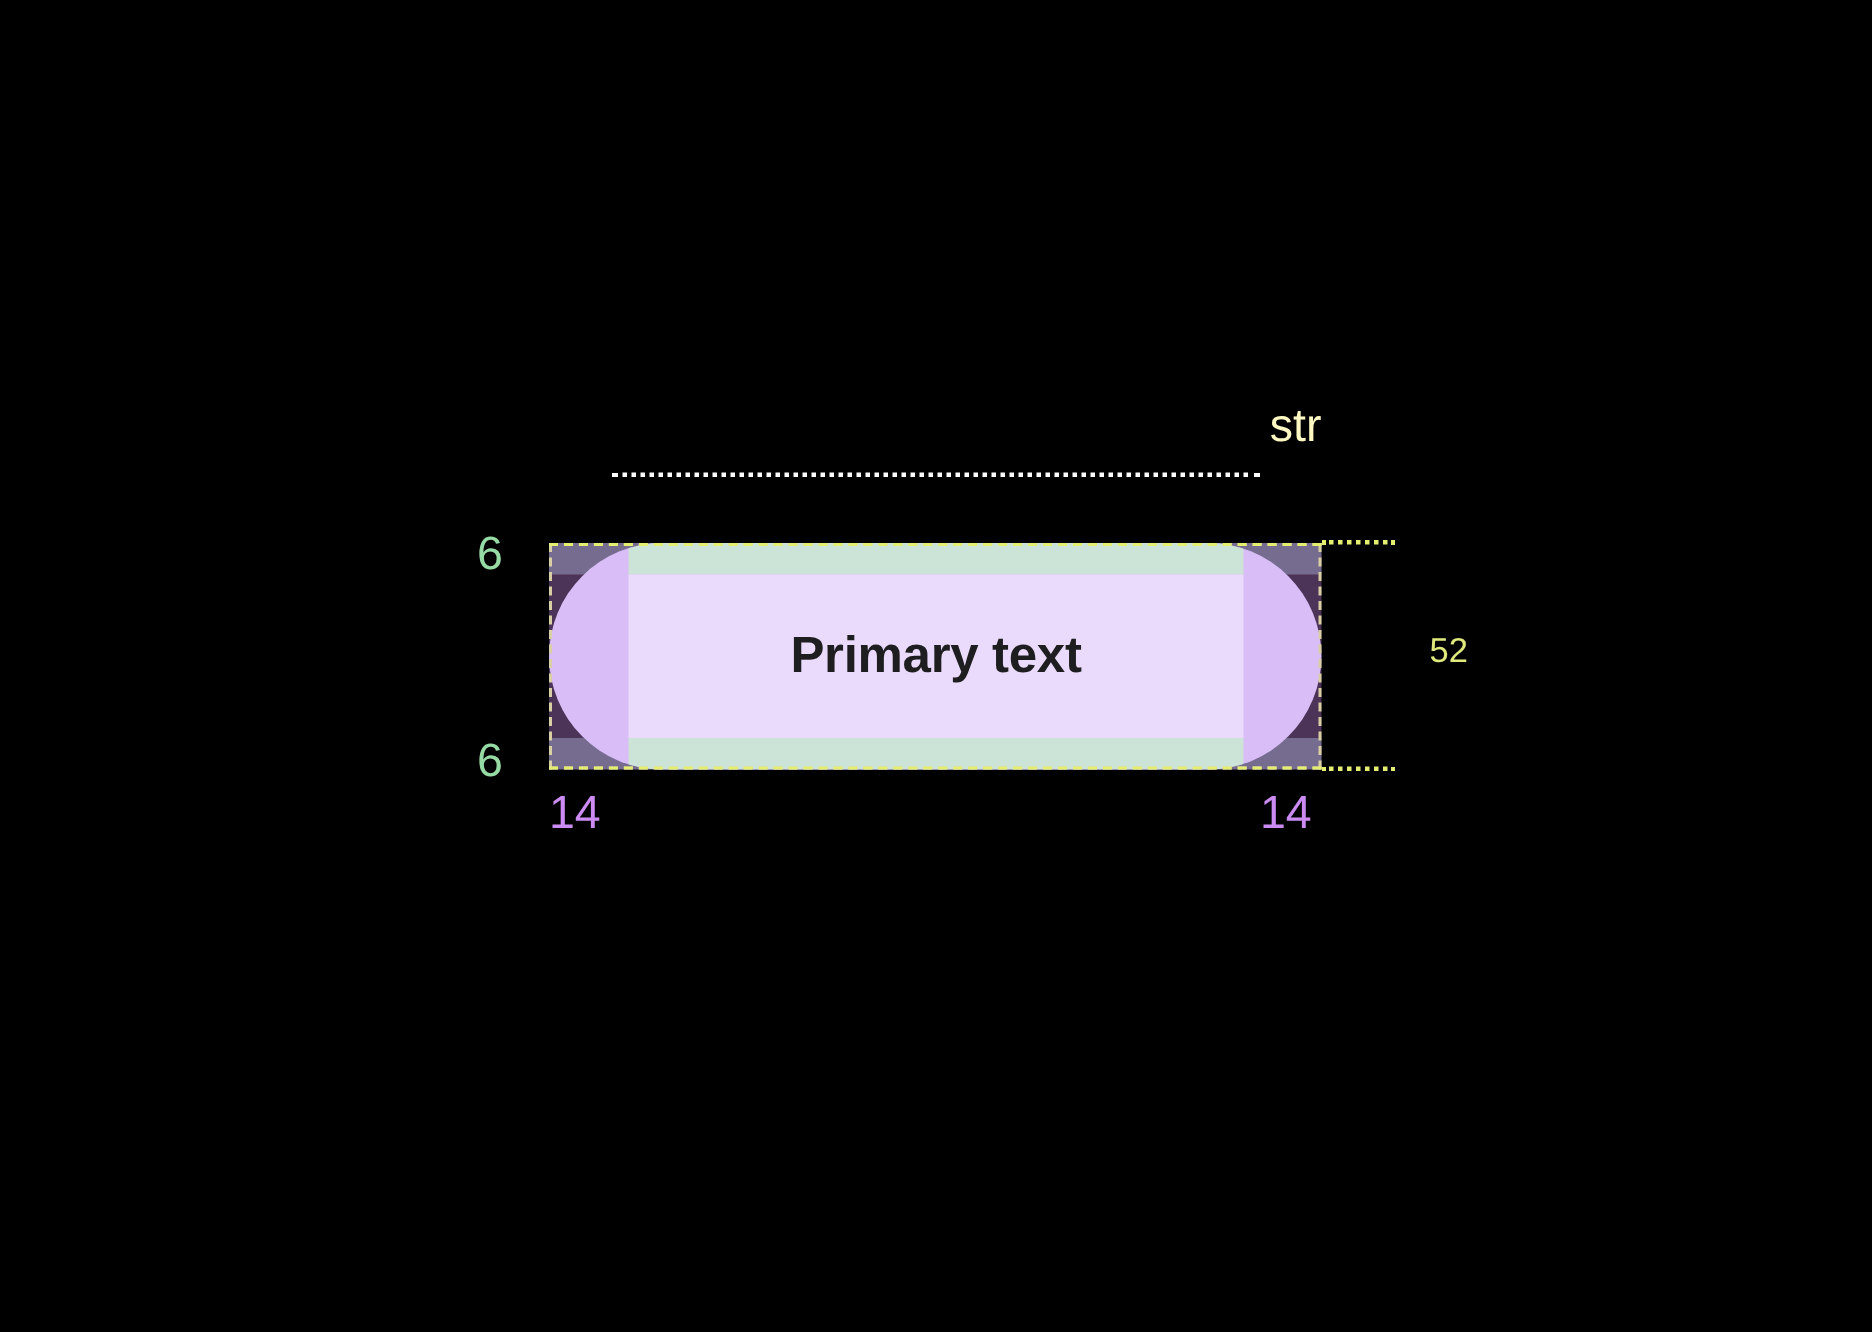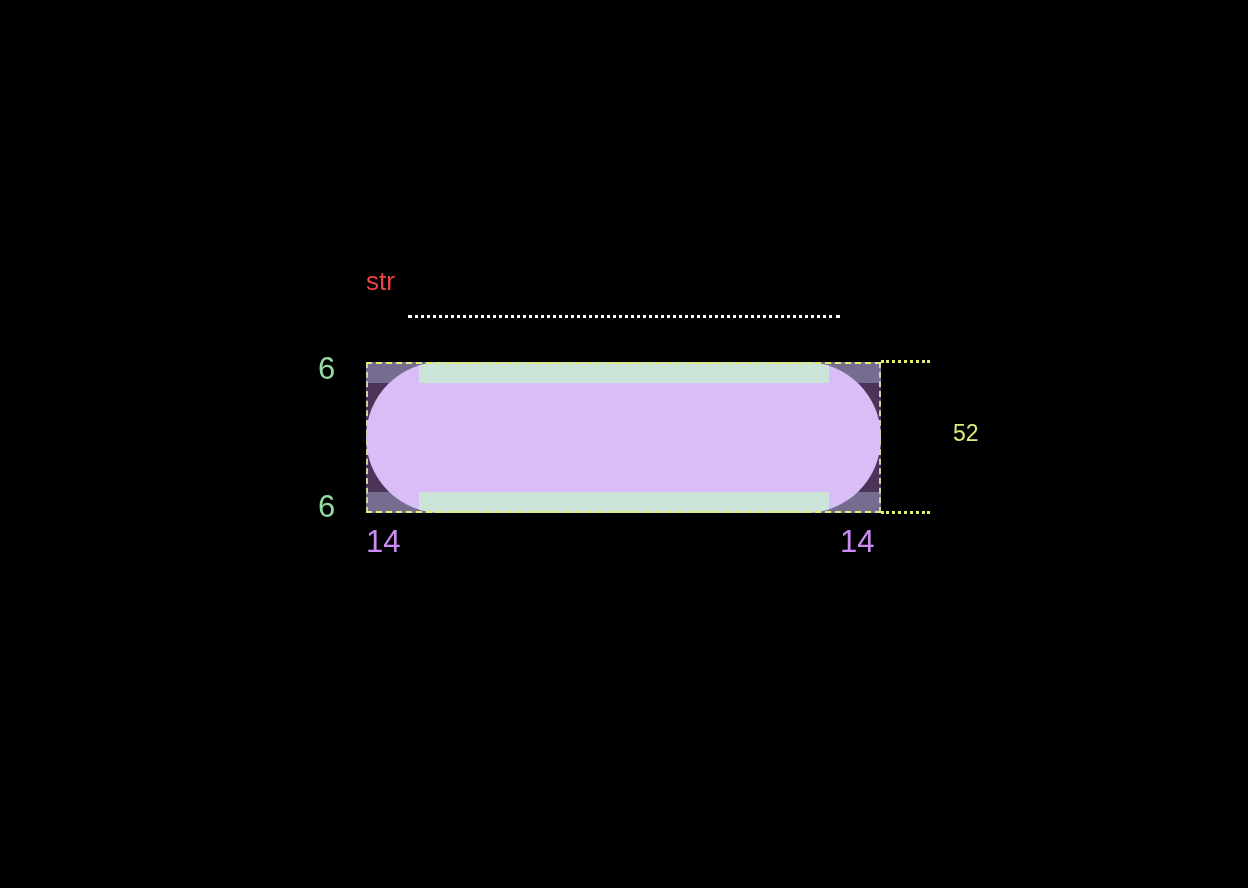--- a/index.html
+++ b/index.html
@@ -51,23 +51,23 @@
   
   .label {
     position: absolute;
     white-space: nowrap;
     line-height: 1;
   }
   .label-str {
     left: 366px;
     top: 268px;
     width: 515px;
-    text-align: left;
-    font-size: 26px;
-    color: #ef4444;
+    text-align: right;
+    font-size: 31px;
+    color: #fef9c3;
   }
   .label-pad-top {
     left: 318px;
     top: 353px;
     font-size: 31px;
     color: #96dba4;
   }
   .label-pad-bottom {
     left: 318px;
     top: 491px;
@@ -201,20 +201,23 @@
 
     <div class="backing-plate"></div>
 
     <div class="corner-strip top"></div>
     <div class="corner-strip bottom"></div>
 
     <div class="pill">
       <div class="padding-band top"></div>
       <div class="padding-band bottom"></div>
 
+      <div class="content-box">
+        <span class="content-label">Primary text</span>
+      </div>
     </div>
 
     <div class="box-outline"></div>
     <div class="box-outline-accent"></div>
   </div>
 
   <div class="label label-pad-top">6</div>
   <div class="label label-pad-bottom">6</div>
   <div class="label label-pad-left">14</div>
   <div class="label label-pad-right">14</div>

